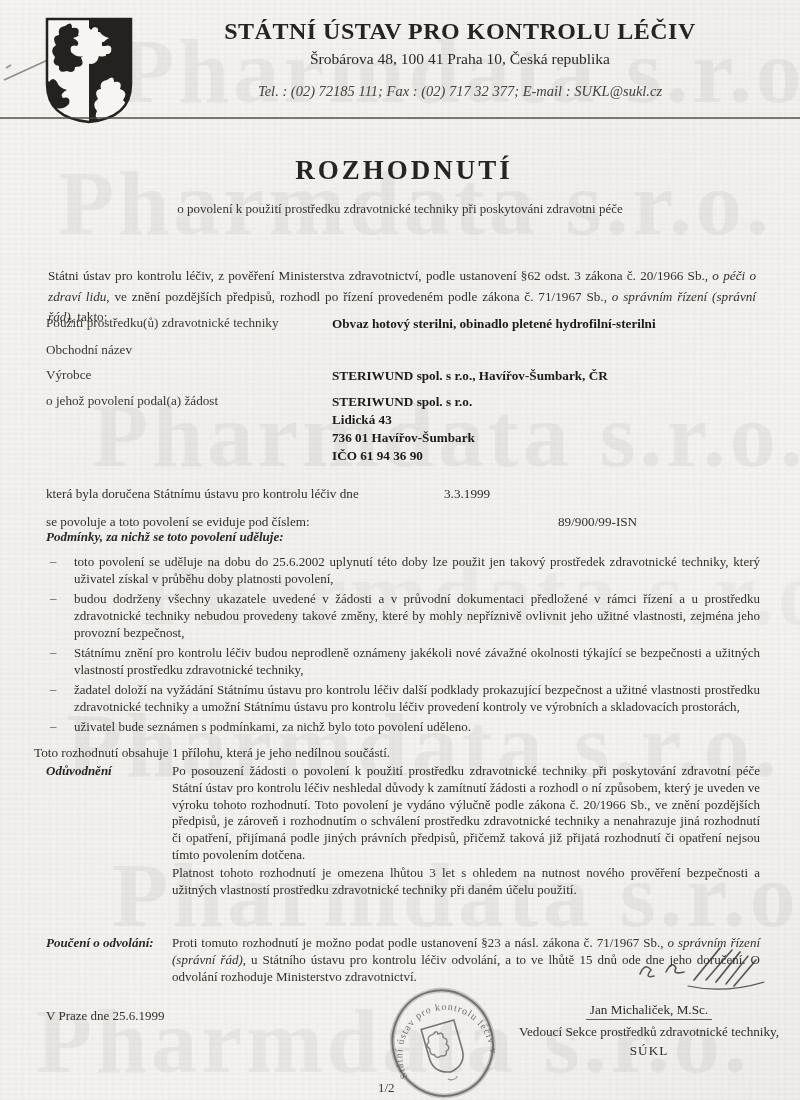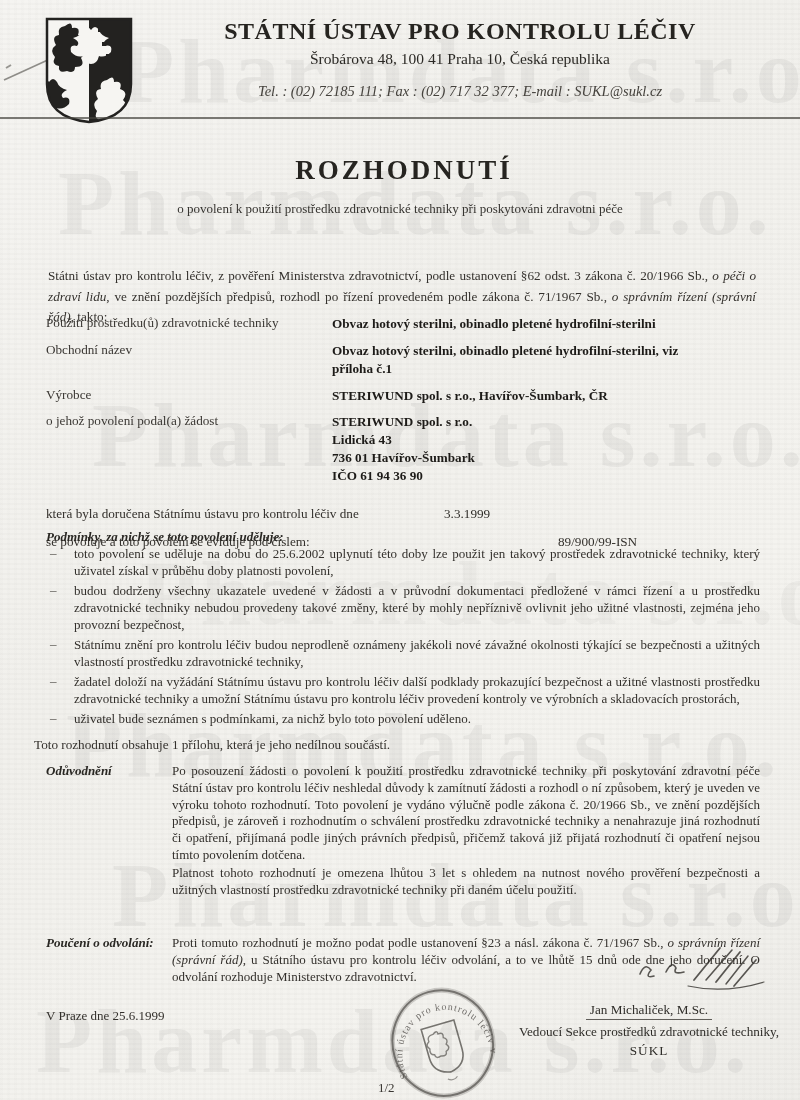--- a/index.html
+++ b/index.html
@@ -39,21 +39,21 @@
   .fields{position:absolute;top:315px;left:46px;width:712px;font-size:13.2px;color:#33302c;}
   .frow{display:grid;grid-template-columns:286px 1fr;margin-bottom:9px;}
   .frow .flabel{color:#3a3733;}
   .frow .fvalue{font-weight:bold;color:#1d1b18;line-height:17.5px;}
   .fvline{font-weight:bold;color:#1d1b18;line-height:18px;}
   .frow-date{display:grid;grid-template-columns:398px 1fr;margin-top:21px;}
   .frow-date .fvalue-n{color:#2c2a26;}
   .frow-num{display:grid;grid-template-columns:512px 1fr;margin-top:12px;}
   
   .conditions{position:absolute;top:529px;left:46px;width:714px;font-size:13px;color:#33302c;}
-  .cond-head{font-weight:bold;font-style:italic;margin-bottom:0;color:#2a2824;}
+  .cond-head{font-weight:bold;font-style:italic;margin-bottom:8px;color:#2a2824;}
   .cond-item{display:grid;grid-template-columns:24px 1fr;padding-left:4px;margin-bottom:3px;}
   .cond-dash{color:#4a4742;}
   .cond-text{text-align:justify;line-height:17px;}
   .cond-close{margin-top:10px;margin-left:-12px;font-size:13.2px;}
   
   .labeled{position:absolute;left:46px;width:714px;font-size:13px;color:#33302c;display:grid;
     grid-template-columns:126px 1fr;align-items:start;}
   .just{top:763px;}
   .appeal{top:899px;margin-top:36px;}
   .blk-label{font-weight:bold;font-style:italic;color:#2a2824;}
@@ -130,24 +130,20 @@
 
   <p class="intro"><span>Státni ústav pro kontrolu léčiv, z pověření Ministerstva zdravotnictví, podle ustanovení §62 odst. 3 zákona č. 20/1966 Sb., </span><span class="it">o péči o zdraví lidu</span><span>, ve znění pozdějších předpisů, rozhodl po řízení provedeném podle zákona č. 71/1967 Sb., </span><span class="it">o správním řízení (správní řád)</span><span>, takto:</span></p>
 
   <div class="fields">
     <div class="frow">
       <div class="flabel">Použiti prostředku(ů) zdravotnické techniky</div>
       <div class="fvalue">Obvaz hotový sterilni, obinadlo pletené hydrofilní-sterilni</div>
     </div>
     <div class="frow">
       <div class="flabel">Obchodní název</div>
-      <div>
-        <div class="fvline">Obvaz hotový sterilni, obinadlo pletené hydrofilní-sterilni,  viz</div>
-        <div class="fvline">příloha č.1</div>
-      </div>
     </div>
     <div class="frow">
       <div class="flabel">Výrobce</div>
       <div class="fvalue">STERIWUND spol. s r.o., Havířov-Šumbark, ČR</div>
     </div>
     <div class="frow" style="margin-bottom:0;">
       <div class="flabel">o jehož povolení podal(a) žádost</div>
       <div>
         <div class="fvline">STERIWUND spol. s r.o.</div>
         <div class="fvline">Lidická 43</div>

